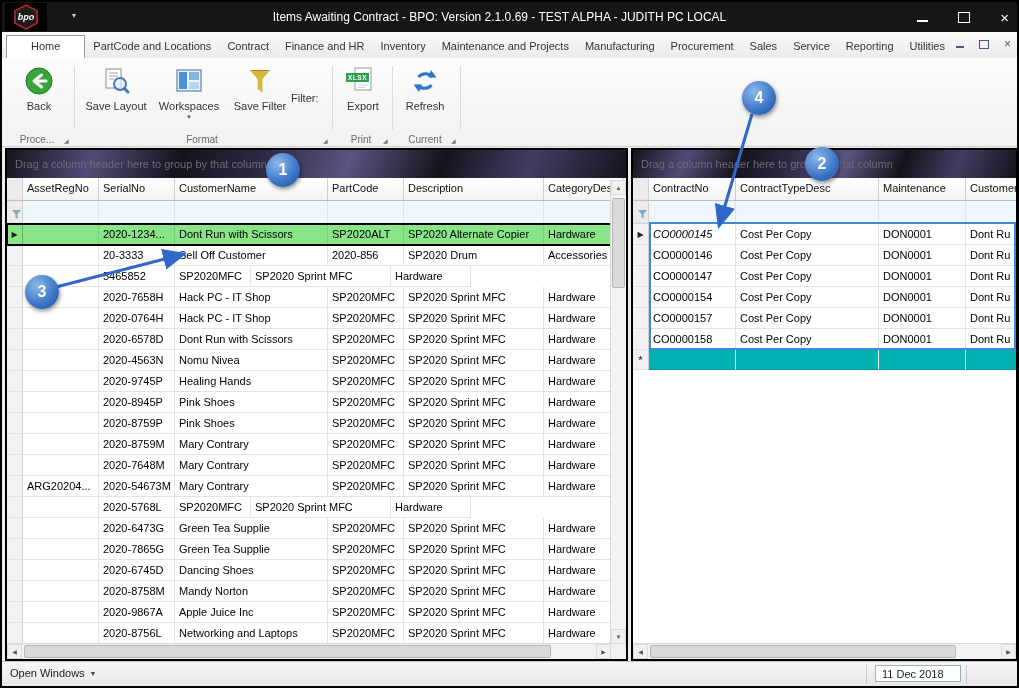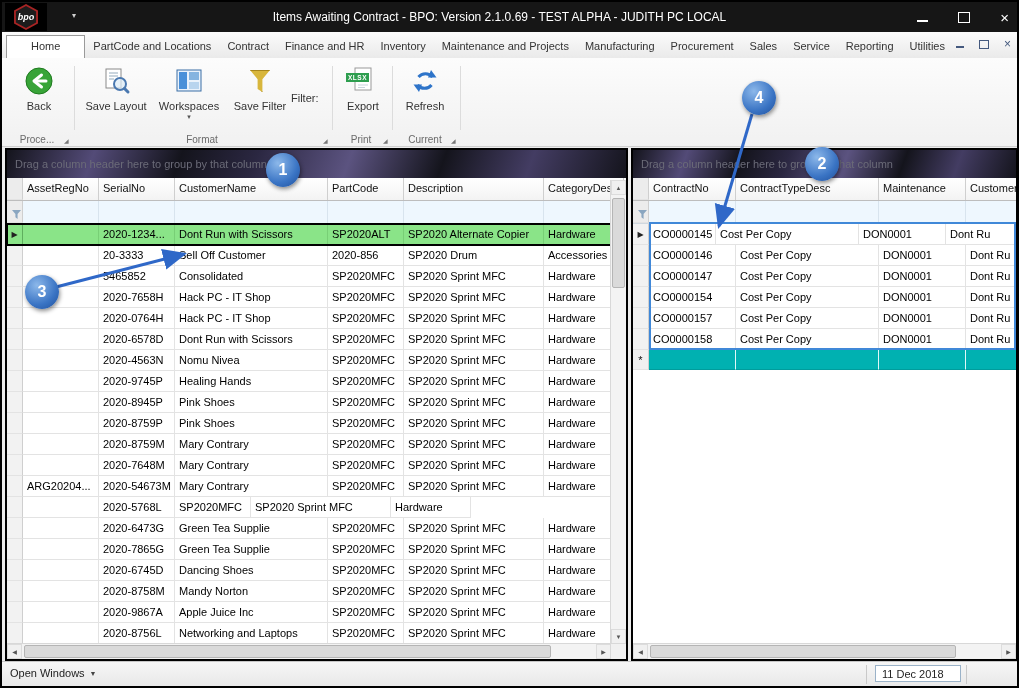--- a/index.html
+++ b/index.html
@@ -255,21 +255,20 @@
           <div class="gcell" style="width: 76px;">20-3333</div>
           <div class="gcell" style="width: 153px;">Sell Off Customer</div>
           <div class="gcell" style="width: 76px;">2020-856</div>
           <div class="gcell" style="width: 140px;">SP2020 Drum</div>
           <div class="gcell" style="width: 80px;">Accessories</div>
         </div>
         <div class="grow">
           <div class="icell"></div>
           <div class="gcell" style="width: 76px;"></div>
           <div class="gcell" style="width: 76px;">5465852</div>
-          <div class="gcell" style="width: 153px;">Consolidated</div>
           <div class="gcell" style="width: 76px;">SP2020MFC</div>
           <div class="gcell" style="width: 140px;">SP2020 Sprint MFC</div>
           <div class="gcell" style="width: 80px;">Hardware</div>
         </div>
         <div class="grow">
           <div class="icell"></div>
           <div class="gcell" style="width: 76px;"></div>
           <div class="gcell" style="width: 76px;">2020-7658H</div>
           <div class="gcell" style="width: 153px;">Hack PC - IT Shop</div>
           <div class="gcell" style="width: 76px;">SP2020MFC</div>
@@ -447,21 +446,21 @@
           <span class="funnel-sm"></span>
         </div>
     <div class="fcell" style="width: 87px;"></div>
         <div class="fcell" style="width: 143px;"></div>
         <div class="fcell" style="width: 87px;"></div>
         <div class="fcell" style="width: 80px;"></div>
       </div>
     <div class="gbody" style="height:422px;">
         <div class="grow">
           <div class="icell">▶</div>
-          <div class="gcell" style="width: 67px;">CO0000145</div>
+          <div class="gcell" style="width: 87px; font-style: italic;">CO0000145</div>
           <div class="gcell" style="width: 143px;">Cost Per Copy</div>
           <div class="gcell" style="width: 87px;">DON0001</div>
           <div class="gcell" style="width: 80px;">Dont Ru</div>
         </div>
         <div class="grow">
           <div class="icell"></div>
           <div class="gcell" style="width: 87px;">CO0000146</div>
           <div class="gcell" style="width: 143px;">Cost Per Copy</div>
           <div class="gcell" style="width: 87px;">DON0001</div>
           <div class="gcell" style="width: 80px;">Dont Ru</div>

